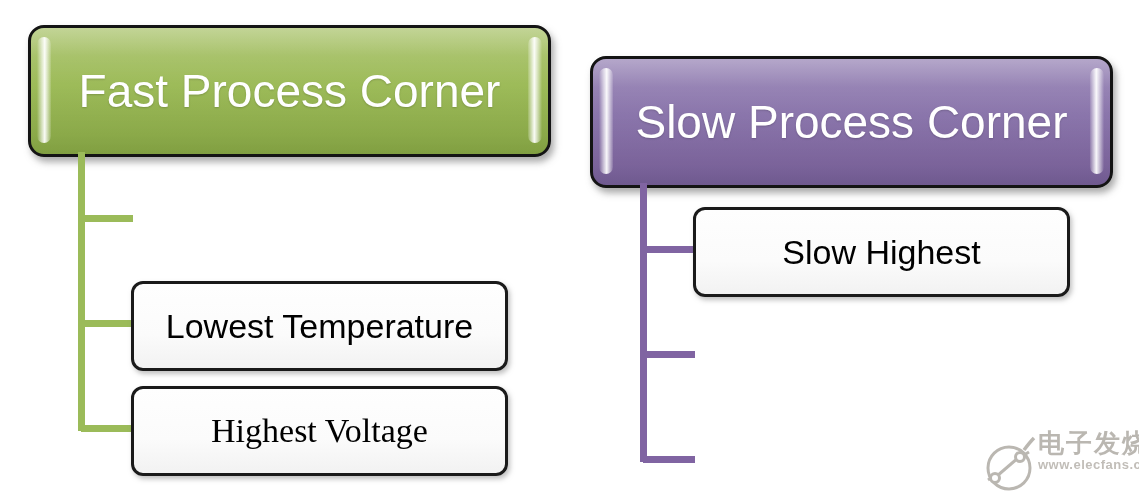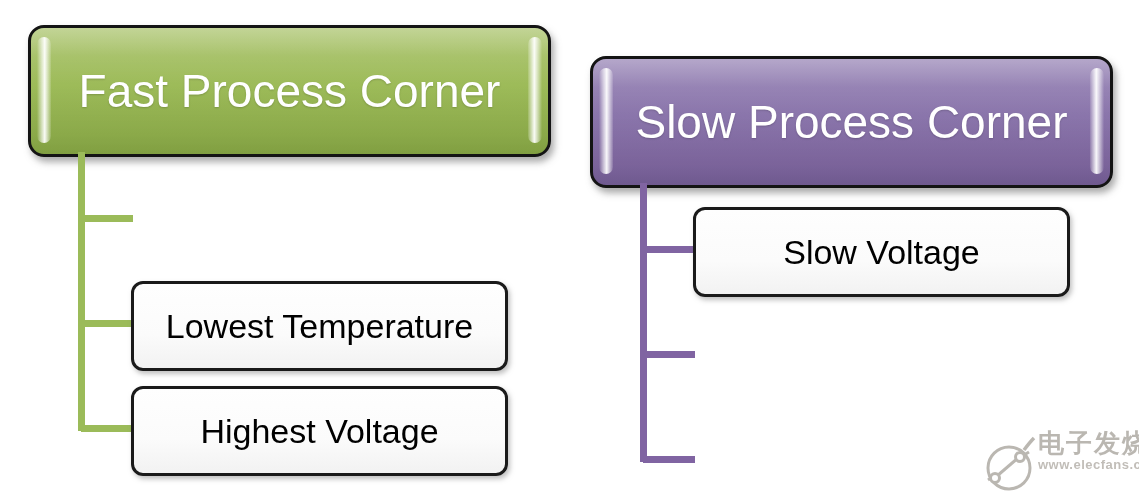--- a/index.html
+++ b/index.html
@@ -58,21 +58,21 @@
     position:absolute;left:131px;width:371px;height:84px;
     border:3px solid #1a1a1a;border-radius:12px;
     background:linear-gradient(180deg,#fefefe 0%,#fbfbfb 60%,#f2f2f2 100%);
     display:flex;align-items:center;justify-content:center;
     color:#000000;font-size:34px;line-height:1;
     box-shadow:2px 3px 5px rgba(130,130,130,0.5);
     z-index:2;
   }
   .child-box.c1{top:176px;}
   .child-box.c2{top:281px;}
-  .child-box.c3{top:386px;}
+  .child-box.c3{top:386px;font-family:Liberation Serif, serif;}
 
   
   .watermark{
     position:absolute;left:984px;top:428px;width:155px;height:66px;
     color:#b5b1ab;opacity:0.92;z-index:3;
     display:flex;align-items:flex-start;
   }
   .wm-logo{width:52px;height:62px;flex:0 0 auto;margin-top:8px;}
   .wm-text{margin-left:2px;}
   .wm-brand{
@@ -117,21 +117,21 @@
       <span class="hl hl-right"></span>
       <span class="header-label">Slow Process Corner</span>
     </div>
 
     <div class="spine conn-purple"></div>
     <div class="branch b1 conn-purple"></div>
     <div class="branch b2 conn-purple"></div>
     <div class="branch b3 conn-purple"></div>
 
     <div class="child-box c1">
-      <span>Slow Voltage</span>
+      <span>Slow Highest</span>
     </div>
   </div>
 
   <div class="watermark">
     <svg class="wm-logo" viewBox="0 0 52 62" xmlns="http://www.w3.org/2000/svg">
       <g fill="none" stroke="#b5b1ab" stroke-width="3">
         <circle cx="25" cy="32" r="21"></circle>
         <path d="M40 14 Q46 6 50 2" stroke-width="3.5"></path>
         <path d="M13 40 L34 22"></path>
         <circle cx="11" cy="42" r="4.5" fill="#ffffff"></circle>

